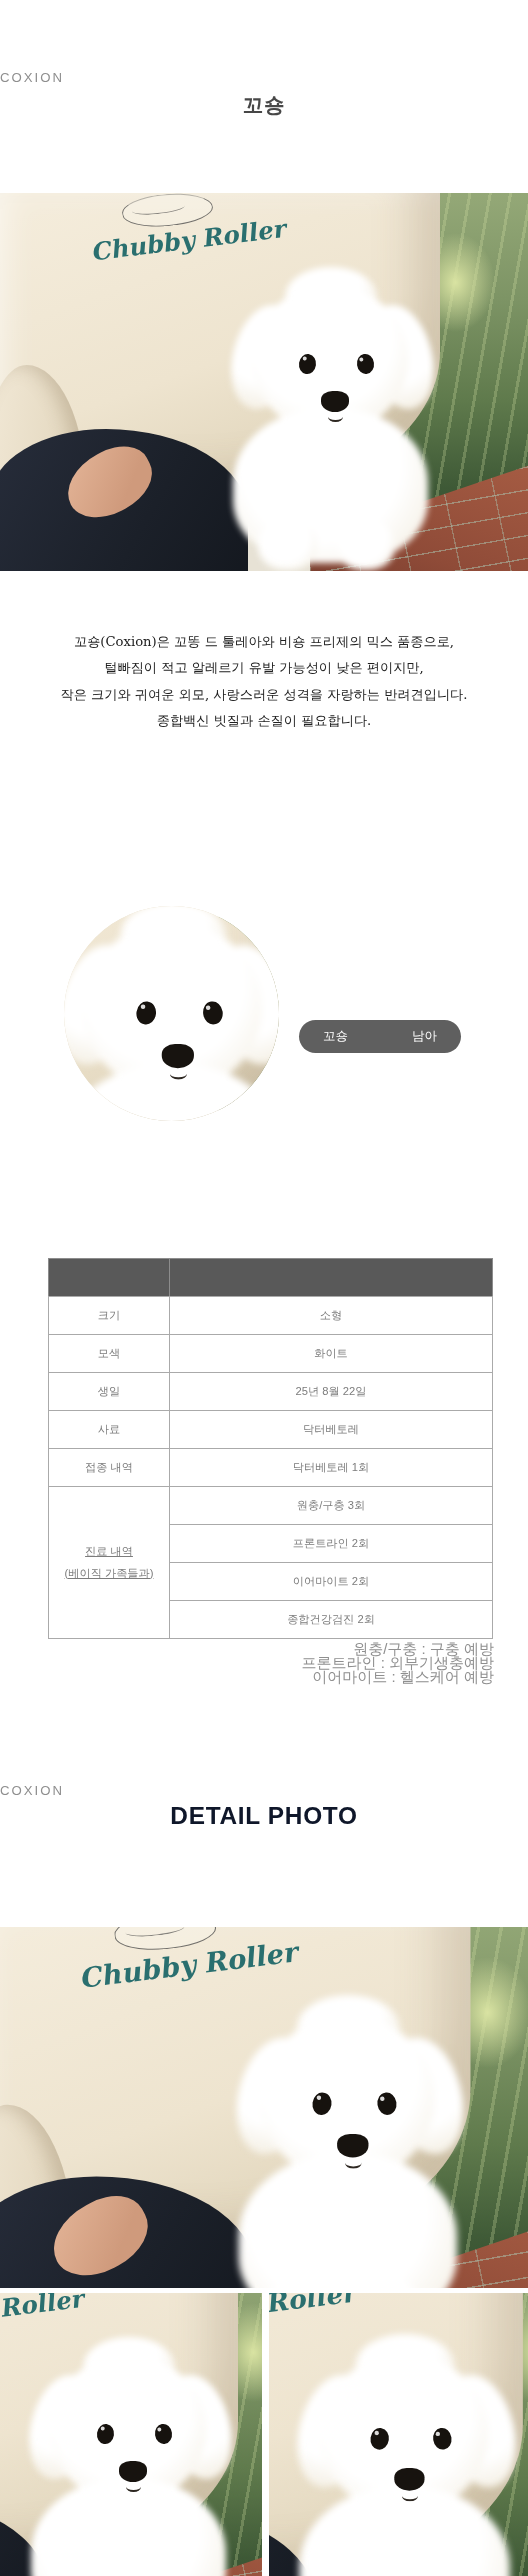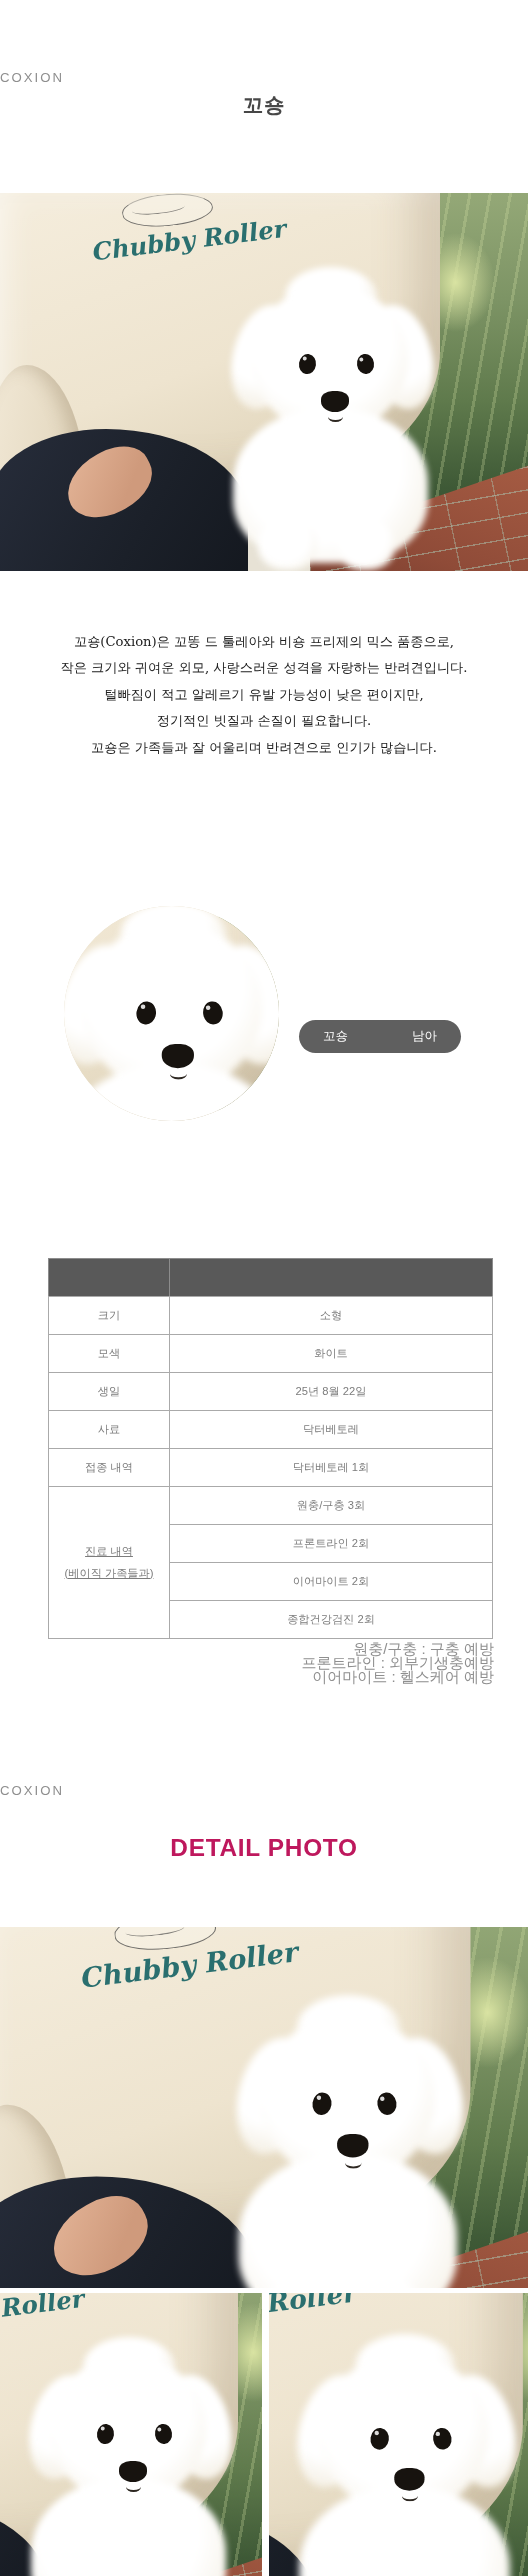--- a/index.html
+++ b/index.html
@@ -7,21 +7,21 @@
   .page{position:relative;width:528px;height:2576px;margin:0 auto;background:#fff;overflow:hidden;}
 
   
   .brand-line{position:absolute;left:0;width:528px;text-align:left;
     font-size:13.2px;letter-spacing:2px;color:#8e8e8e;}
   .brand-top{top:70px;}
   .name-title{position:absolute;top:91px;left:0;width:528px;text-align:center;
     font-size:20.5px;font-weight:bold;color:#474747;letter-spacing:0.7px;}
   .brand-detail{top:1783px;}
   .detail-title{position:absolute;top:1802px;left:0;width:528px;text-align:center;
-    font-size:24.4px;font-weight:bold;color:#be185d;letter-spacing:0.7px;margin-top:32px;}
+    font-size:24.4px;font-weight:bold;color:#0f172a;letter-spacing:0.7px;}
 
   
   .description{position:absolute;top:629px;left:0;width:528px;text-align:center;
     font-family:"DejaVu Serif",serif;font-size:13.2px;line-height:26.4px;color:#202020;}
 
   
   .badge{position:absolute;top:1020px;left:299px;width:162px;height:33px;
     background:#5f5f5f;border-radius:16.5px;display:flex;align-items:center;
     justify-content:space-between;box-sizing:border-box;padding:0 24px;
     color:#ffffff;font-size:12.5px;}
@@ -145,24 +145,23 @@
         <div class="eye l"></div>
         <div class="eye r"></div>
         <div class="nose"></div>
         <div class="mouth"></div>
       </div>
     </div>
   </div>
 
   <div class="description">
     <div>꼬숑(Coxion)은 꼬똥 드 툴레아와 비숑 프리제의 믹스 품종으로,</div>
+    <div>털빠짐이 적고 알레르기 유발 가능성이 낮은 편이지만,</div>
     <div>작은 크기와 귀여운 외모, 사랑스러운 성격을 자랑하는 반려견입니다.</div>
-    <div>털빠짐이 적고 알레르기 유발 가능성이 낮은 편이지만,</div>
-    <div>정기적인 빗질과 손질이 필요합니다.</div>
-    <div>꼬숑은 가족들과 잘 어울리며 반려견으로 인기가 많습니다.</div>
+    <div>종합백신 빗질과 손질이 필요합니다.</div>
   </div>
 
   <div class="photo-frame circle-photo">
     <div class="scene">
       <div class="bg-green"></div>
       <div class="bg-spot"></div>
 
       <div class="sweatshirt"></div>
 
       <div class="pants"></div>

